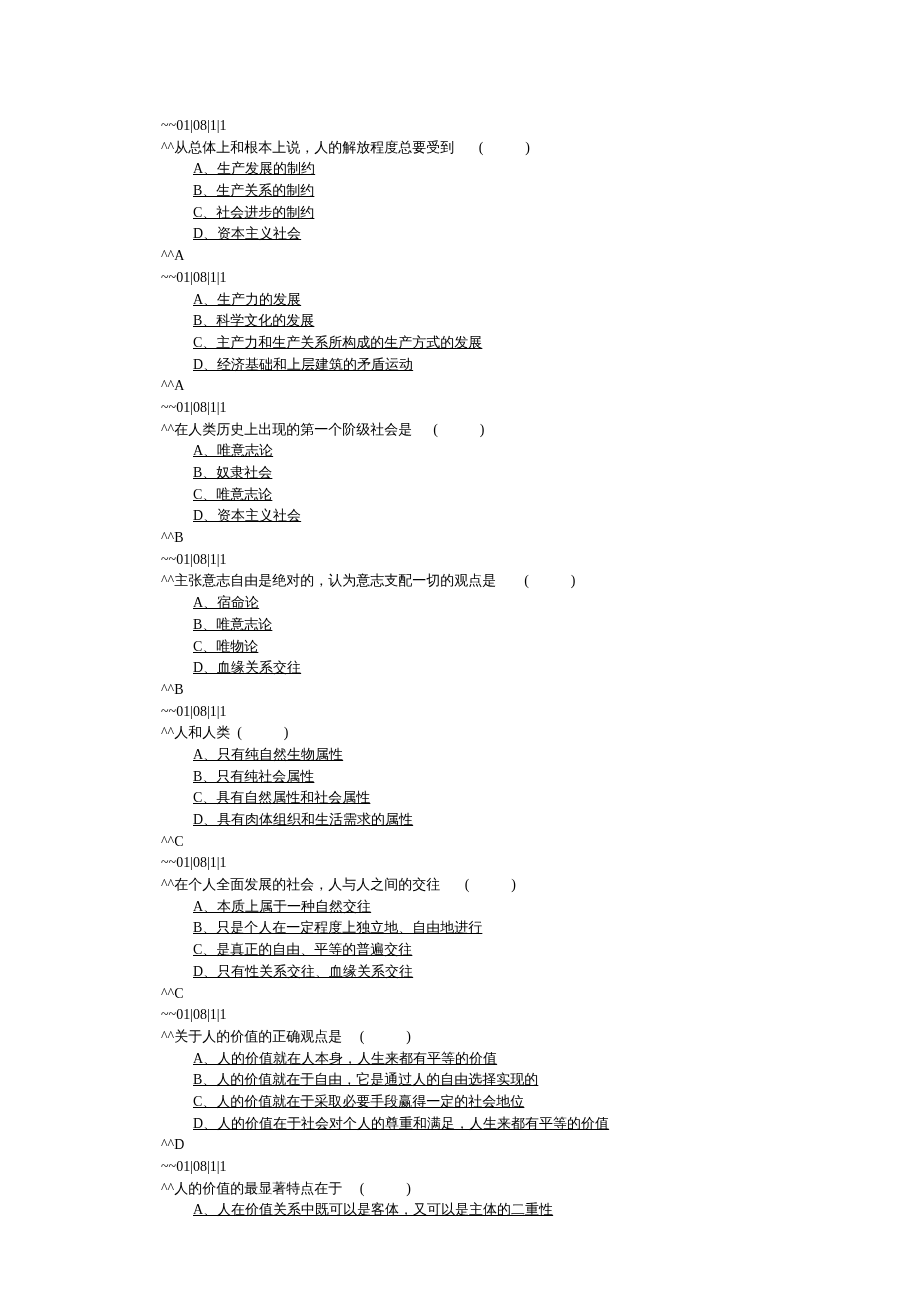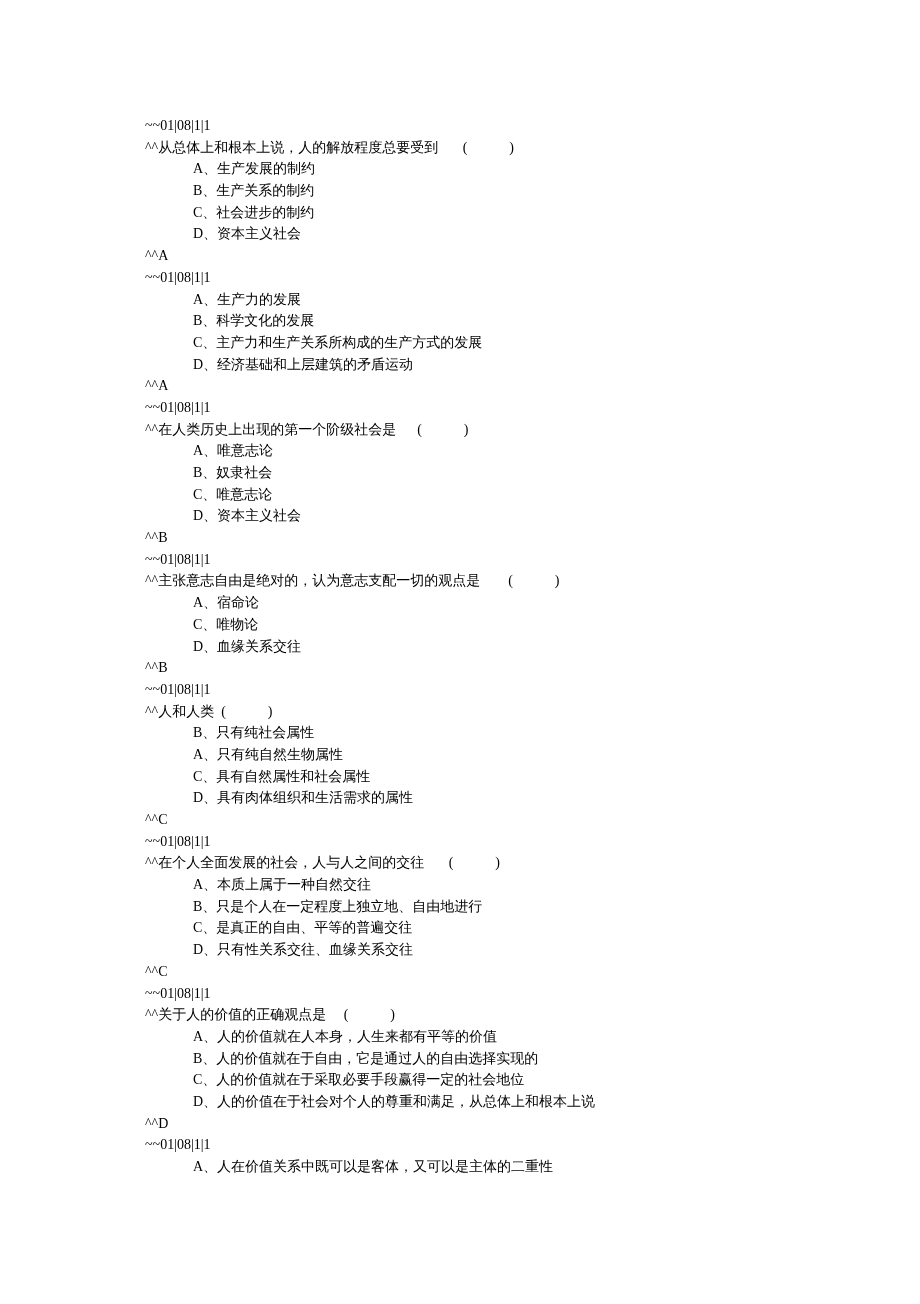--- a/index.html
+++ b/index.html
@@ -12,24 +12,26 @@
     line-height: 1.55;
   }
   .page {
     width: 920px;
     min-height: 1304px;
     padding: 115px 0 0 145px;
     box-sizing: border-box;
   }
   .line {
     white-space: pre;
+    margin-left: 16px;
   }
   .option {
     padding-left: 48px;
     white-space: pre;
+    text-decoration: underline;
   }
   .paren {
     letter-spacing: 0;
   }
 </style>
 </head>
 <body>
 
 <div class="page" id="root">
     <div class="line">~~01|08|1|1</div>
@@ -48,39 +50,41 @@
     <div class="line">~~01|08|1|1</div>
     <div class="line"><span>^^</span><span>在人类历史上出现的第一个阶级社会是</span><span class="paren">      (            )</span></div>
     <div class="option">A、唯意志论</div>
     <div class="option">B、奴隶社会</div>
     <div class="option">C、唯意志论</div>
     <div class="option">D、资本主义社会</div>
     <div class="line"><span>^^</span><span>B</span></div>
     <div class="line">~~01|08|1|1</div>
     <div class="line"><span>^^</span><span>主张意志自由是绝对的，认为意志支配一切的观点是</span><span class="paren">        (            )</span></div>
     <div class="option">A、宿命论</div>
+    <div class="option">B、唯意志论</div>
     <div class="option">C、唯物论</div>
     <div class="option">D、血缘关系交往</div>
     <div class="line"><span>^^</span><span>B</span></div>
     <div class="line">~~01|08|1|1</div>
     <div class="line"><span>^^</span><span>人和人类</span><span class="paren">  (            )</span></div>
+    <div class="option">A、只有纯自然生物属性</div>
     <div class="option">B、只有纯社会属性</div>
-    <div class="option">A、只有纯自然生物属性</div>
     <div class="option">C、具有自然属性和社会属性</div>
     <div class="option">D、具有肉体组织和生活需求的属性</div>
     <div class="line"><span>^^</span><span>C</span></div>
     <div class="line">~~01|08|1|1</div>
     <div class="line"><span>^^</span><span>在个人全面发展的社会，人与人之间的交往</span><span class="paren">       (            )</span></div>
     <div class="option">A、本质上属于一种自然交往</div>
     <div class="option">B、只是个人在一定程度上独立地、自由地进行</div>
     <div class="option">C、是真正的自由、平等的普遍交往</div>
     <div class="option">D、只有性关系交往、血缘关系交往</div>
     <div class="line"><span>^^</span><span>C</span></div>
     <div class="line">~~01|08|1|1</div>
     <div class="line"><span>^^</span><span>关于人的价值的正确观点是</span><span class="paren">     (            )</span></div>
     <div class="option">A、人的价值就在人本身，人生来都有平等的价值</div>
     <div class="option">B、人的价值就在于自由，它是通过人的自由选择实现的</div>
     <div class="option">C、人的价值就在于采取必要手段赢得一定的社会地位</div>
-    <div class="option">D、人的价值在于社会对个人的尊重和满足，从总体上和根本上说</div>
+    <div class="option">D、人的价值在于社会对个人的尊重和满足，人生来都有平等的价值</div>
     <div class="line"><span>^^</span><span>D</span></div>
     <div class="line">~~01|08|1|1</div>
+    <div class="line"><span>^^</span><span>人的价值的最显著特点在于</span><span class="paren">     (            )</span></div>
     <div class="option">A、人在价值关系中既可以是客体，又可以是主体的二重性</div>
   </div>
 
 </body></html>

